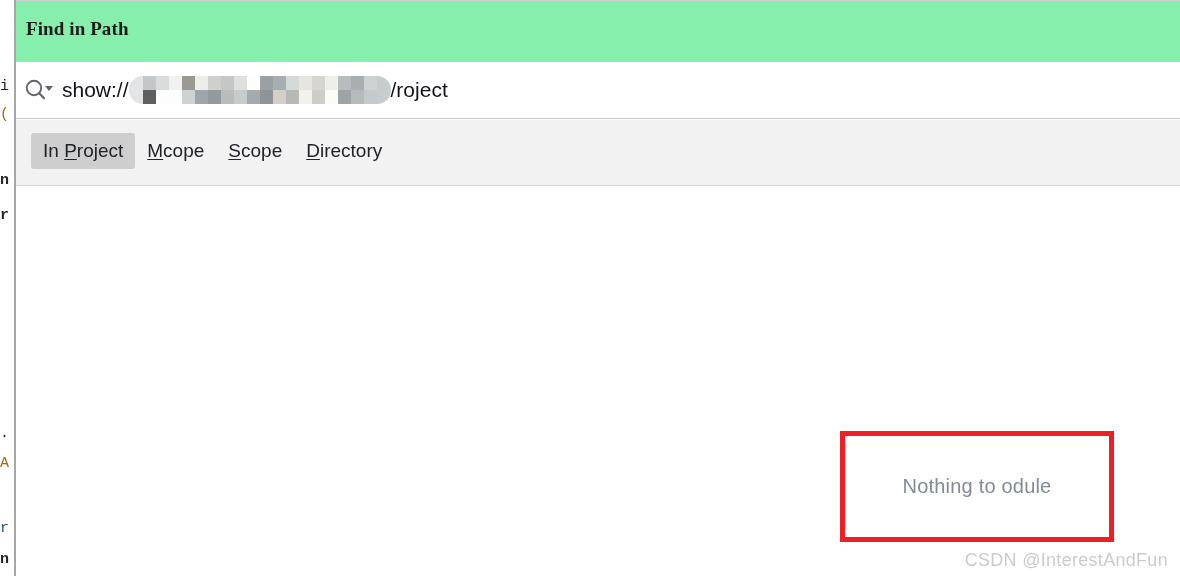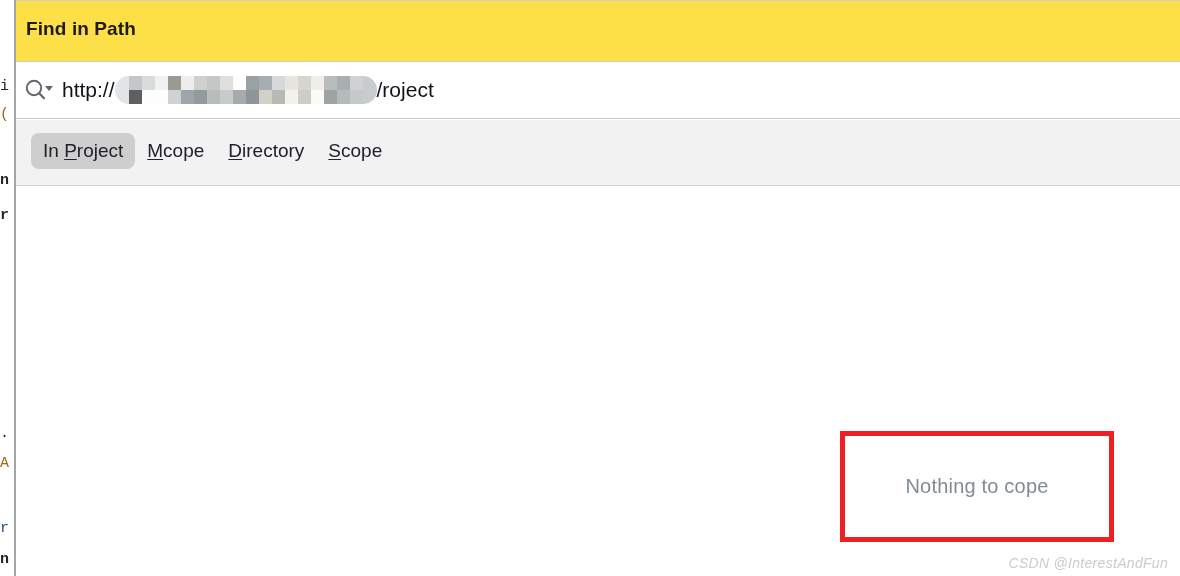--- a/index.html
+++ b/index.html
@@ -58,24 +58,25 @@
     height: 576px;
     background: #ffffff;
   }
 
   
   .dialog-header {
     position: absolute;
     left: 0; top: 0;
     width: 1164px;
     height: 62px;
-    background: #fde047;
+    background: #86efac;
     border-top: 1px solid #cfcfcf;
     border-bottom: 1px solid #cdcdcd;
     box-sizing: border-box;
+    font-family: Liberation Serif, serif;
   }
   .dialog-title {
     position: absolute;
     left: 10px;
     top: 17px;
     font-size: 19px;
     font-weight: 700;
     color: #1c1c1c;
     letter-spacing: 0.1px;
   }
@@ -157,21 +158,21 @@
     left: 15px;
     top: 13px;
     display: flex;
     align-items: center;
     gap: 0px;
   }
   .tab {
     font-size: 19px;
     color: #20222a;
     padding: 6px 12px 7px 12px;
-    border-radius: 8px;
+    border-radius: 3px;
     cursor: default;
     white-space: nowrap;
     line-height: 23px;
   }
   .tab.selected {
     background: #cecece;
   }
   .tab .mn { text-decoration: underline; text-underline-offset: 2px; }
 
   
@@ -206,25 +207,24 @@
     font-size: 20px;
     color: #808b96;
     letter-spacing: 0.2px;
   }
 
   
   .watermark {
     position: absolute;
     right: 12px;
     bottom: 5px;
-    font-size: 14px;
+    font-size: 18px;
     color: #cbcbcb;
     letter-spacing: 0.3px;
     white-space: nowrap;
-    font-style: italic;
   }
 </style>
 </head>
 <body>
 
 <div id="root">
 
   <div class="bg-editor">
       <div class="bg-frag" style="top: 78px;">i</div>
       <div class="bg-frag brown" style="top: 106px;">(</div>
@@ -248,21 +248,21 @@
 
       <div class="search-icon-wrap">
         <svg width="34" height="30" viewBox="0 0 34 30" fill="none" aria-hidden="true">
           <circle cx="12" cy="13" r="7.2" stroke="#61656b" stroke-width="1.9" fill="none"></circle>
           <line x1="17.2" y1="18.2" x2="22" y2="23.2" stroke="#61656b" stroke-width="2.1" stroke-linecap="round"></line>
           <path d="M23 11 L31 11 L27 16 Z" fill="#61656b"></path>
         </svg>
       </div>
 
       <div class="search-text" title="http://██████████/eureka">
-        <span class="seg">http://</span>
+        <span class="seg">show://</span>
         <span class="mosaic" id="mosaic" style="width: 262px;">
             <span class="mosaic-round-l" style="background: rgb(227, 228, 230);"></span>
             <span class="blk" style="background: rgb(195, 199, 202); left: 14px; top: 0px;"></span>
             <span class="blk" style="background: rgb(216, 220, 221); left: 27px; top: 0px;"></span>
             <span class="blk" style="background: rgb(240, 241, 240); left: 40px; top: 0px;"></span>
             <span class="blk" style="background: rgb(154, 154, 147); left: 53px; top: 0px;"></span>
             <span class="blk" style="background: rgb(237, 238, 236); left: 66px; top: 0px;"></span>
             <span class="blk" style="background: rgb(207, 208, 205); left: 79px; top: 0px;"></span>
             <span class="blk" style="background: rgb(197, 199, 198); left: 92px; top: 0px;"></span>
             <span class="blk" style="background: rgb(223, 224, 222); left: 105px; top: 0px;"></span>
@@ -297,28 +297,28 @@
             <span class="mosaic-round-r" style="background: rgb(201, 204, 206);"></span>
           </span>
         <span class="seg">/roject</span>
       </div>
     </div>
 
     <div class="tabs-row">
       <div class="tabs" id="tabs">
           <div class="tab selected"><span>In </span><span class="mn">P</span><span>roject</span></div>
           <div class="tab"><span></span><span class="mn">M</span><span>cope</span></div>
+          <div class="tab"><span></span><span class="mn">S</span><span>cope</span></div>
           <div class="tab"><span></span><span class="mn">D</span><span>irectory</span></div>
-          <div class="tab"><span></span><span class="mn">S</span><span>cope</span></div>
         </div>
     </div>
 
     <div class="results-area">
 
-      <div class="nothing-to-show">Nothing to cope</div>
+      <div class="nothing-to-show">Nothing to odule</div>
 
       <div class="red-box"></div>
     </div>
 
   </div>
 
   <div class="watermark">CSDN @InterestAndFun</div>
 
 </div>
 

